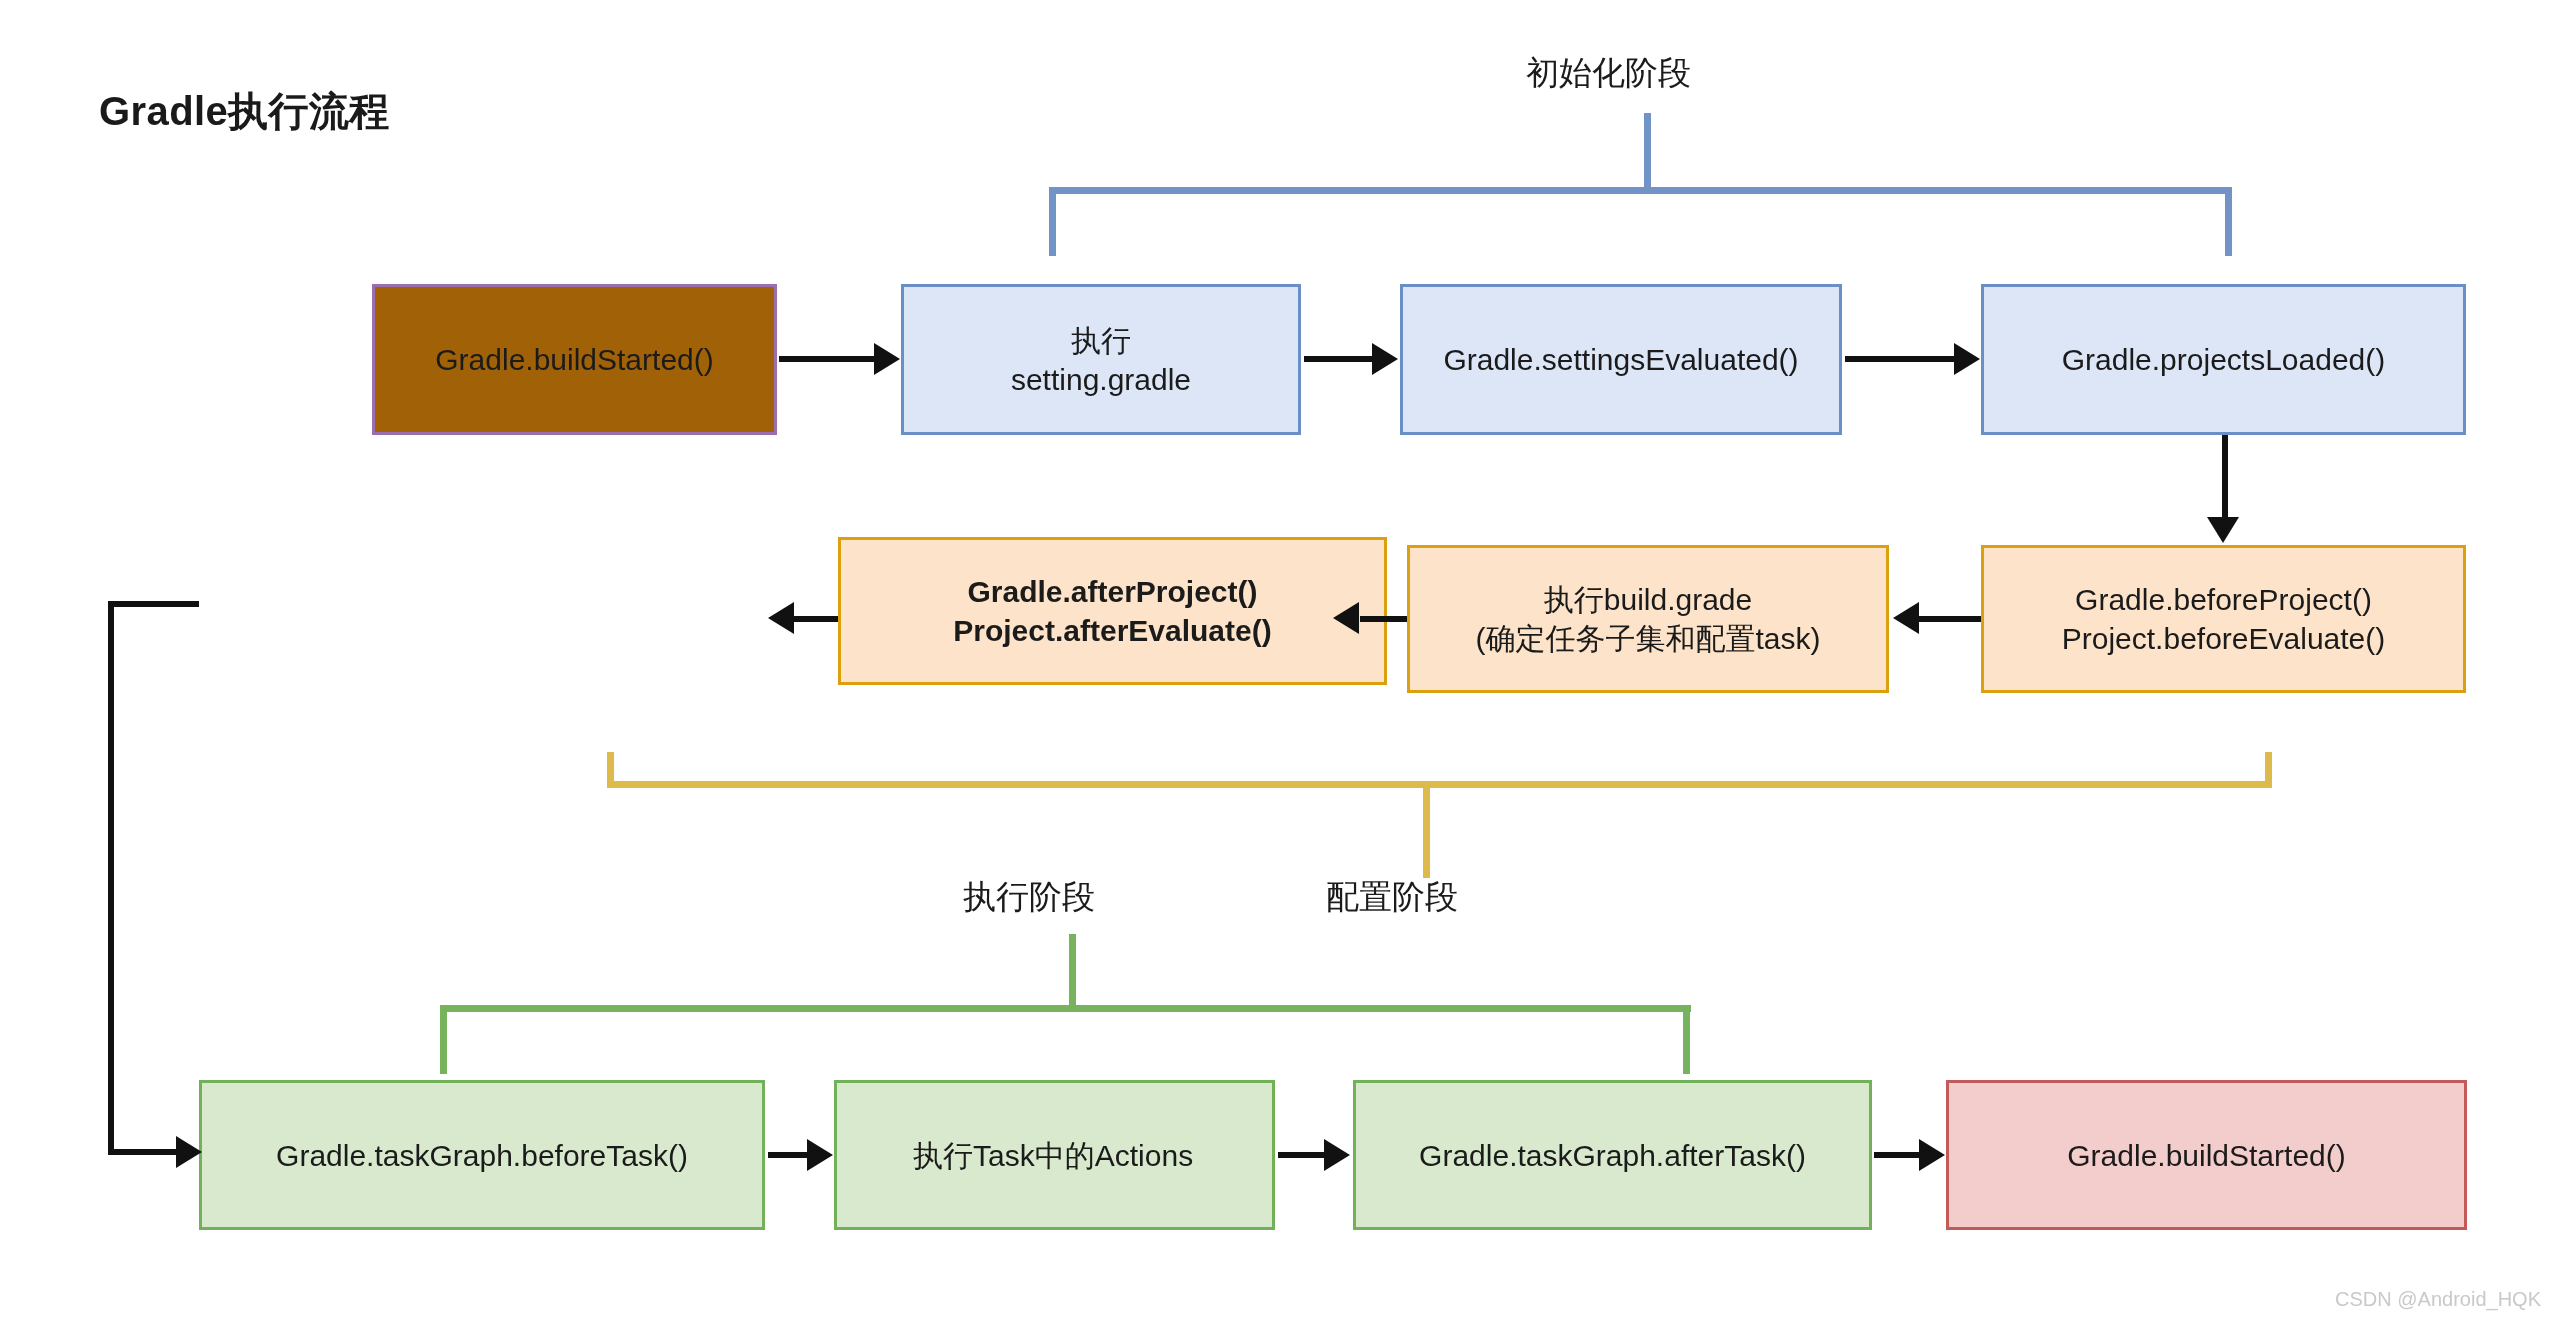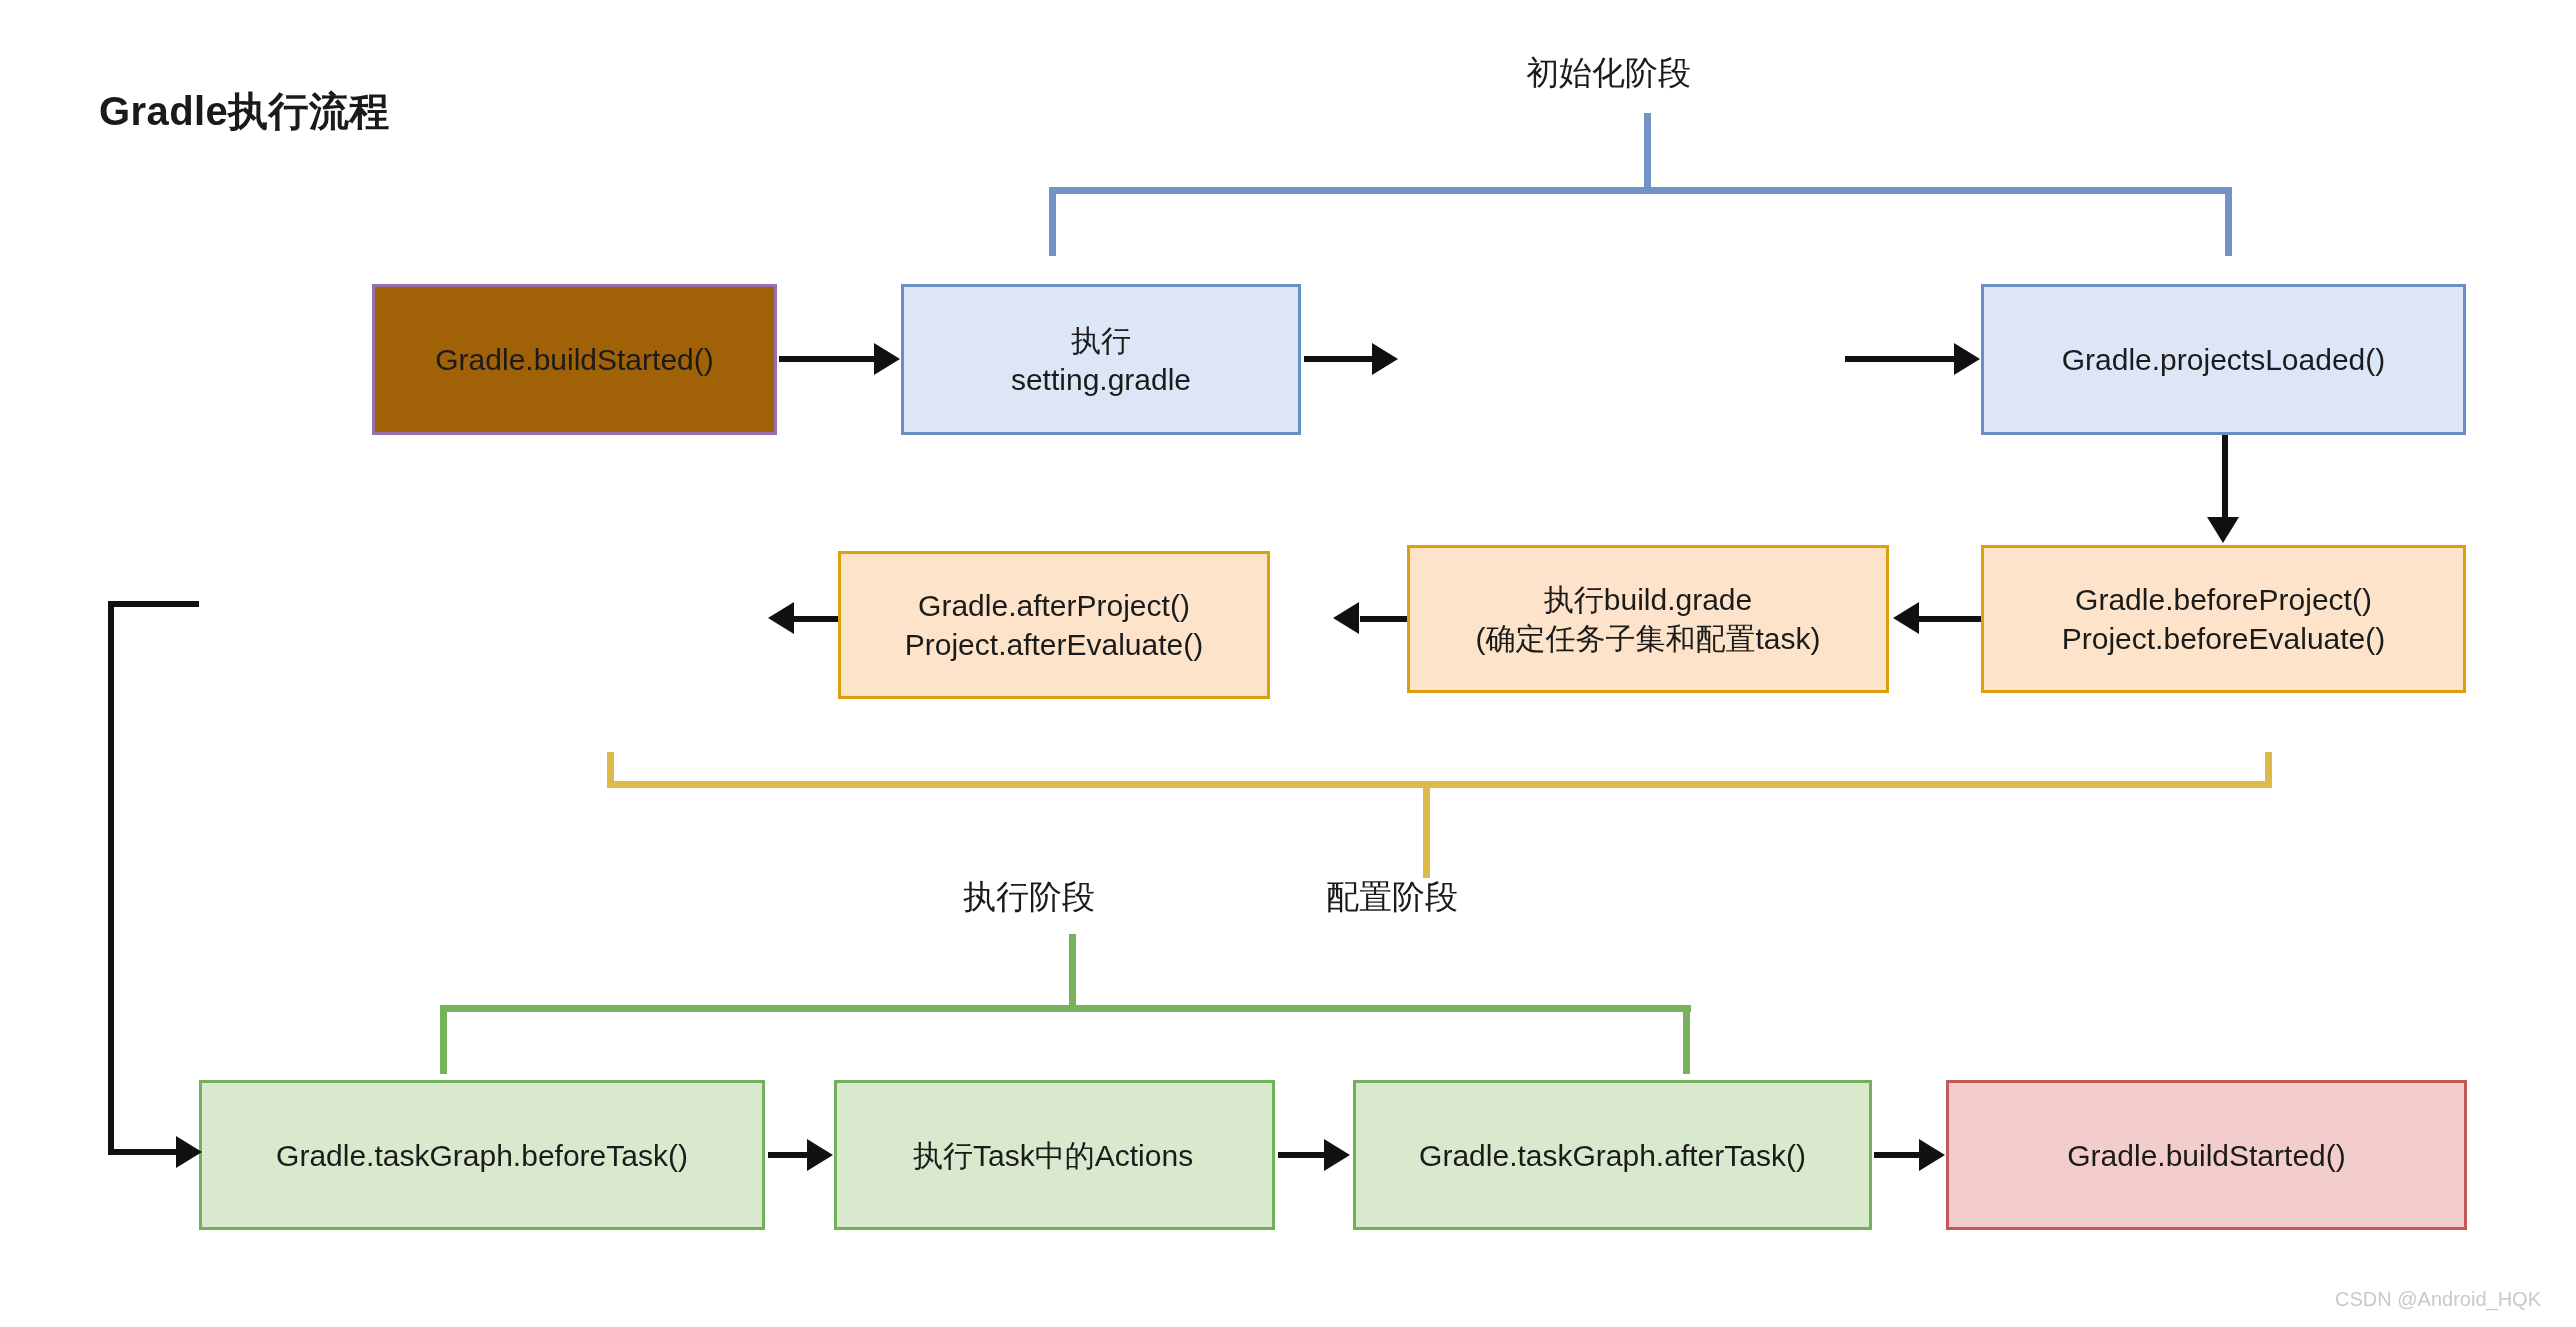--- a/index.html
+++ b/index.html
@@ -144,37 +144,38 @@
 
   <div class="bk-v bk-blue" style="left:1049px; top:187px; height:69px;"></div>
 
   <div class="bk-v bk-blue" style="left:2225px; top:187px; height:69px;"></div>
 
   <div class="node node-purple" style="left:372px; top:284px; width:405px; height:151px;">Gradle.buildStarted()</div>
 
   <div class="node node-blue" style="left:901px; top:284px; width:400px; height:151px;">执行
 setting.gradle</div>
 
+  <div class="node node-blue" style="left:1400px; top:284px; width:442px; height:151px;">Gradle.settingsEvaluated()</div>
 
   <div class="node node-blue" style="left:1981px; top:284px; width:485px; height:151px;">Gradle.projectsLoaded()</div>
 
   <div class="hline" style="left:779px; top:356px; width:99px;"></div>
   <div class="arrow-right" style="left:874px; top:343px;"></div>
 
   <div class="hline" style="left:1304px; top:356px; width:70px;"></div>
   <div class="arrow-right" style="left:1372px; top:343px;"></div>
 
   <div class="hline" style="left:1845px; top:356px; width:112px;"></div>
   <div class="arrow-right" style="left:1954px; top:343px;"></div>
 
   <div class="vline" style="left:2222px; top:435px; height:86px;"></div>
   <div class="arrow-down" style="left:2207px; top:517px;"></div>
 
 
-  <div class="node node-orange" style="left:838px; top:551px; width:432px; height:148px;">Gradle.afterProject()
+  <div class="node node-orange" style="left:838px; top:537px; width:549px; height:148px;font-weight:bold;">Gradle.afterProject()
 Project.afterEvaluate()</div>
 
   <div class="node node-orange" style="left:1407px; top:545px; width:482px; height:148px;">执行build.grade
 (确定任务子集和配置task)</div>
 
   <div class="node node-orange" style="left:1981px; top:545px; width:485px; height:148px;">Gradle.beforeProject()
 Project.beforeEvaluate()</div>
 
   <div class="hline" style="left:1919px; top:616px; width:62px;"></div>
   <div class="arrow-left" style="left:1893px; top:602px;"></div>

